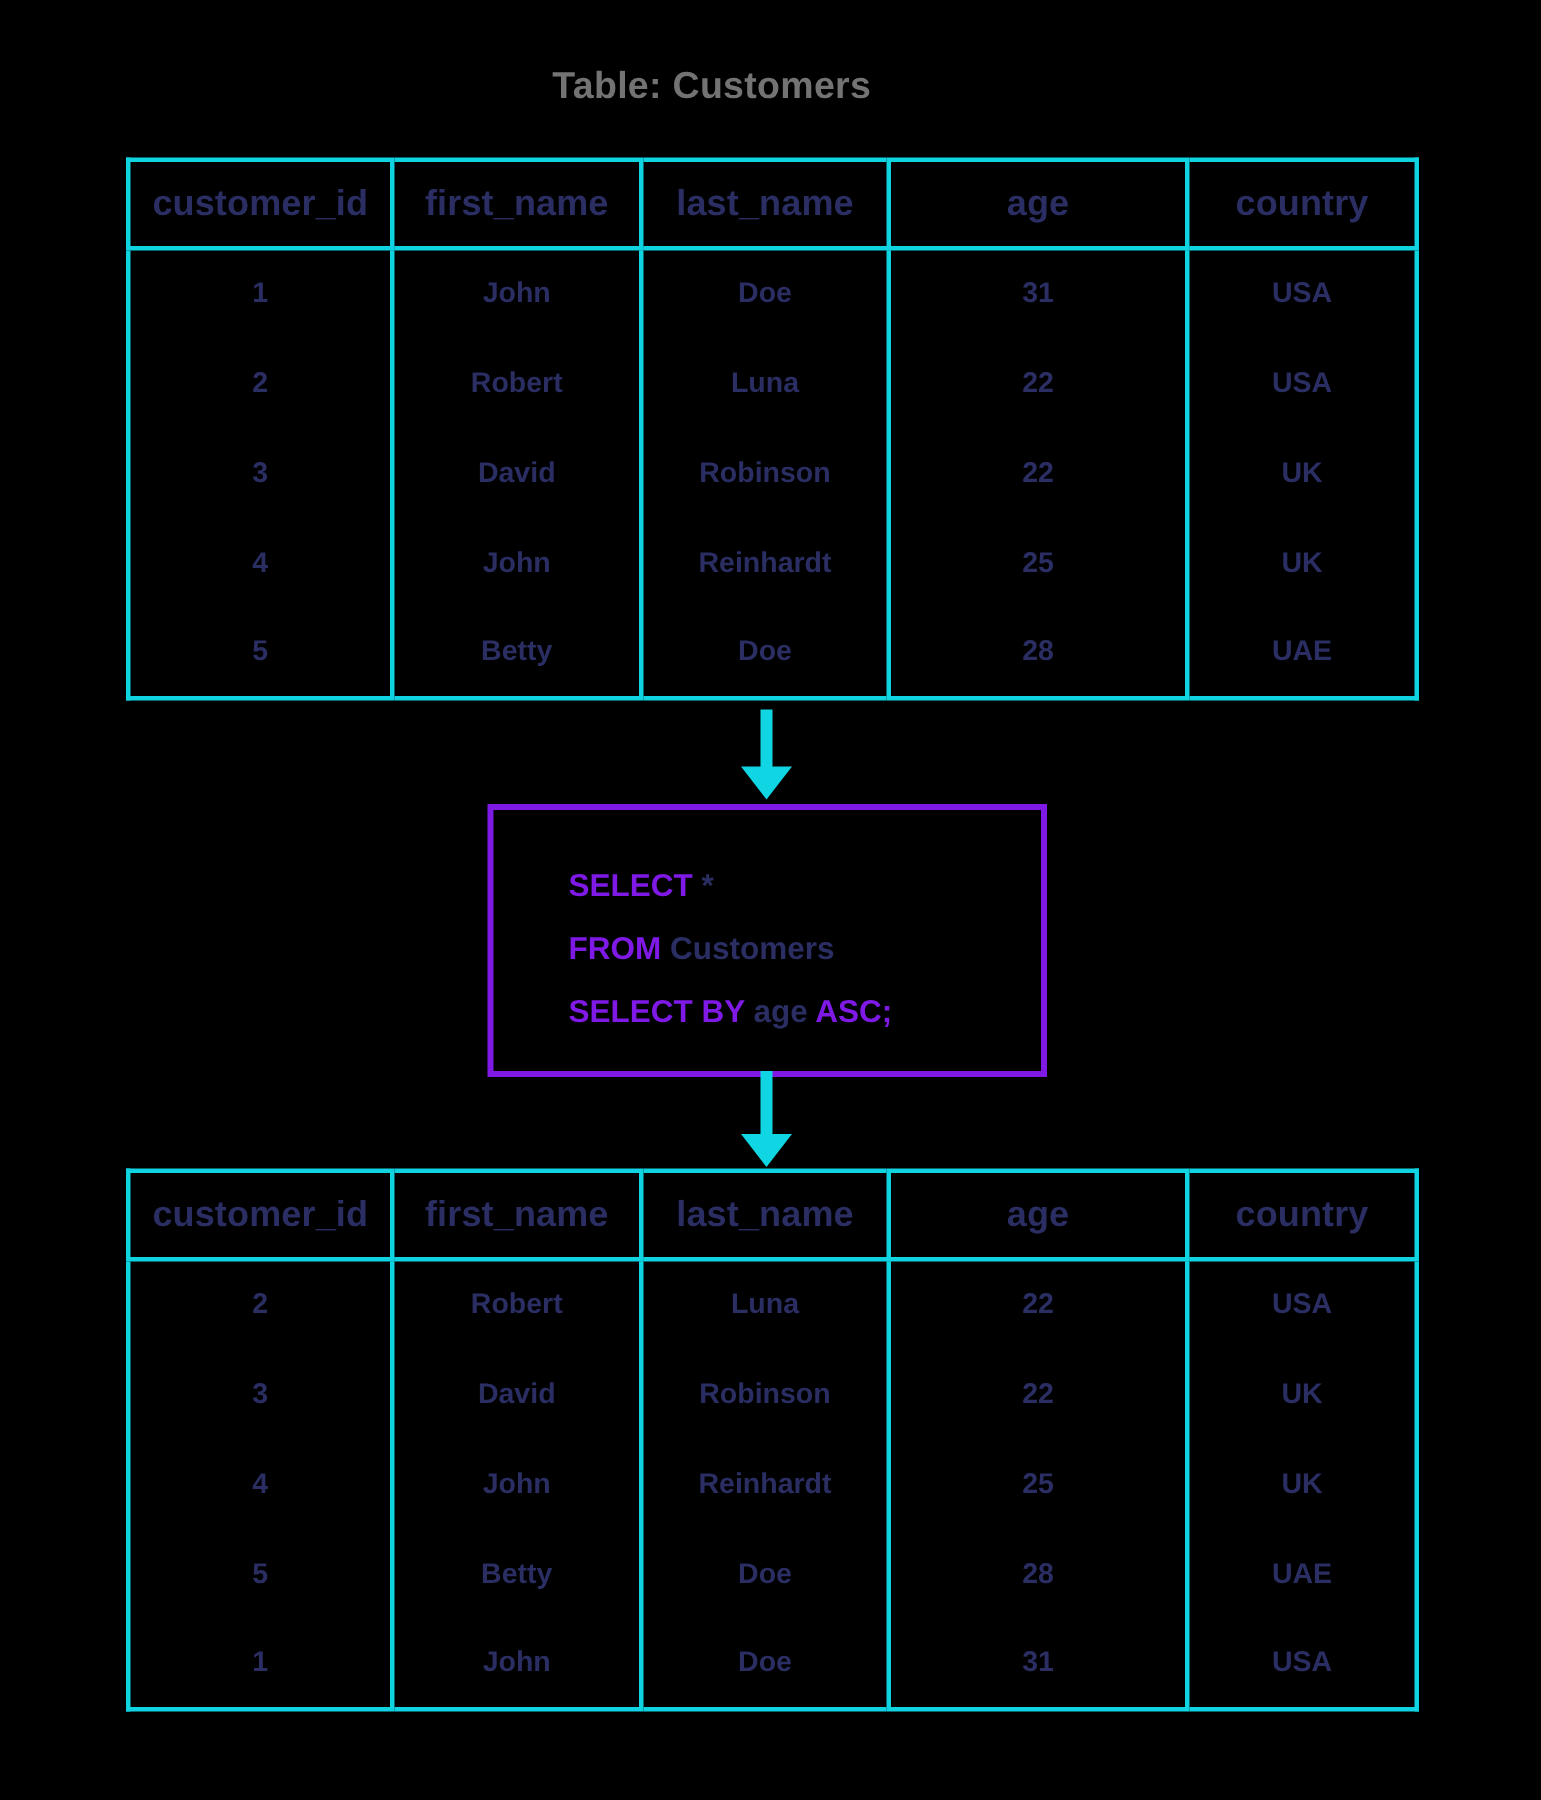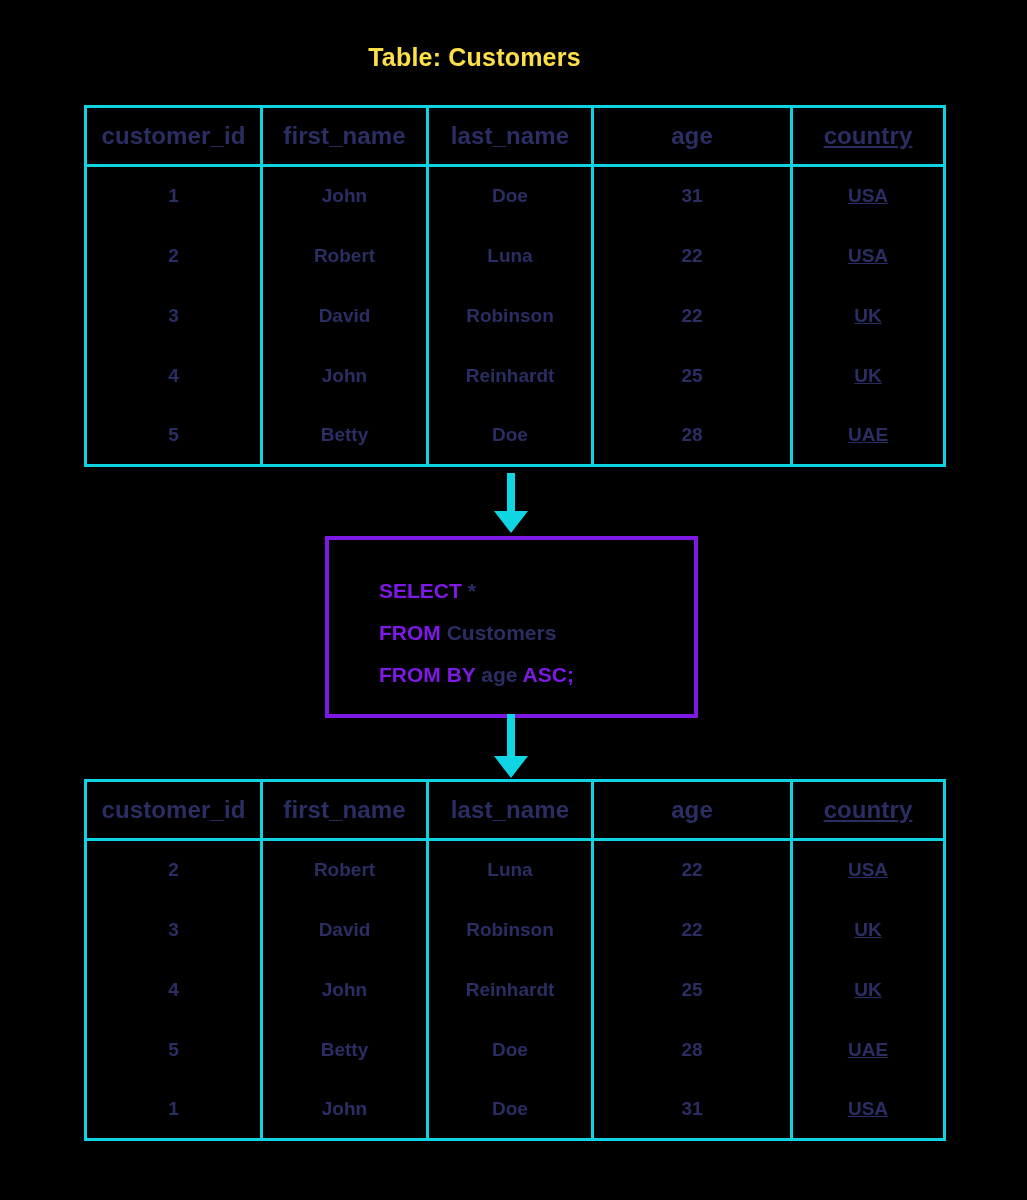--- a/index.html
+++ b/index.html
@@ -24,21 +24,21 @@
   
   .diagram-title {
     position: absolute;
     left: 0;
     top: 43px;
     width: 949px;
     text-align: center;
     font-size: 25px;
     font-weight: 700;
     letter-spacing: 0.2px;
-    color: #fde047;
+    color: #737373;
   }
 
   
   .sql-table {
     position: absolute;
     left: 84px;
     width: 859px;
     border: 3px solid #0fd3e0;
     box-sizing: border-box;
     border-collapse: collapse;
@@ -49,21 +49,21 @@
 
   .sql-table td {
     border-right: 3px solid #0fd3e0;
     box-sizing: border-box;
     text-align: center;
     vertical-align: middle;
     color: #2b2e63;
     font-weight: 700;
     padding: 0;
   }
-  .sql-table td:last-child { border-right: none; text-decoration: underline; }
+  .sql-table td:last-child { border-right: none; }
 
   .sql-table thead tr { height: 59px; }
   .sql-table thead td {
     border-bottom: 3px solid #0fd3e0;
     font-size: 24px;
     font-weight: 700;
     letter-spacing: 0.1px;
   }
   .sql-table tbody tr { height: 60px; }
   .sql-table tbody td {
@@ -212,21 +212,21 @@
 
   <div id="sql-box">
     <div class="sql-lines">
       <div class="sql-line">
         <span class="kw">SELECT</span><span class="plain"> *</span>
       </div>
       <div class="sql-line">
         <span class="kw">FROM</span><span class="plain"> Customers</span>
       </div>
       <div class="sql-line">
-        <span class="kw">FROM BY</span><span class="plain"> age </span><span class="kw">ASC</span><span class="punct">;</span>
+        <span class="kw">SELECT BY</span><span class="plain"> age </span><span class="kw">ASC</span><span class="punct">;</span>
       </div>
     </div>
   </div>
 
   <div class="arrow" id="arrow-bottom">
     <div class="shaft"></div>
     <div class="head"></div>
   </div>
 
   <table class="sql-table" id="table-result">

